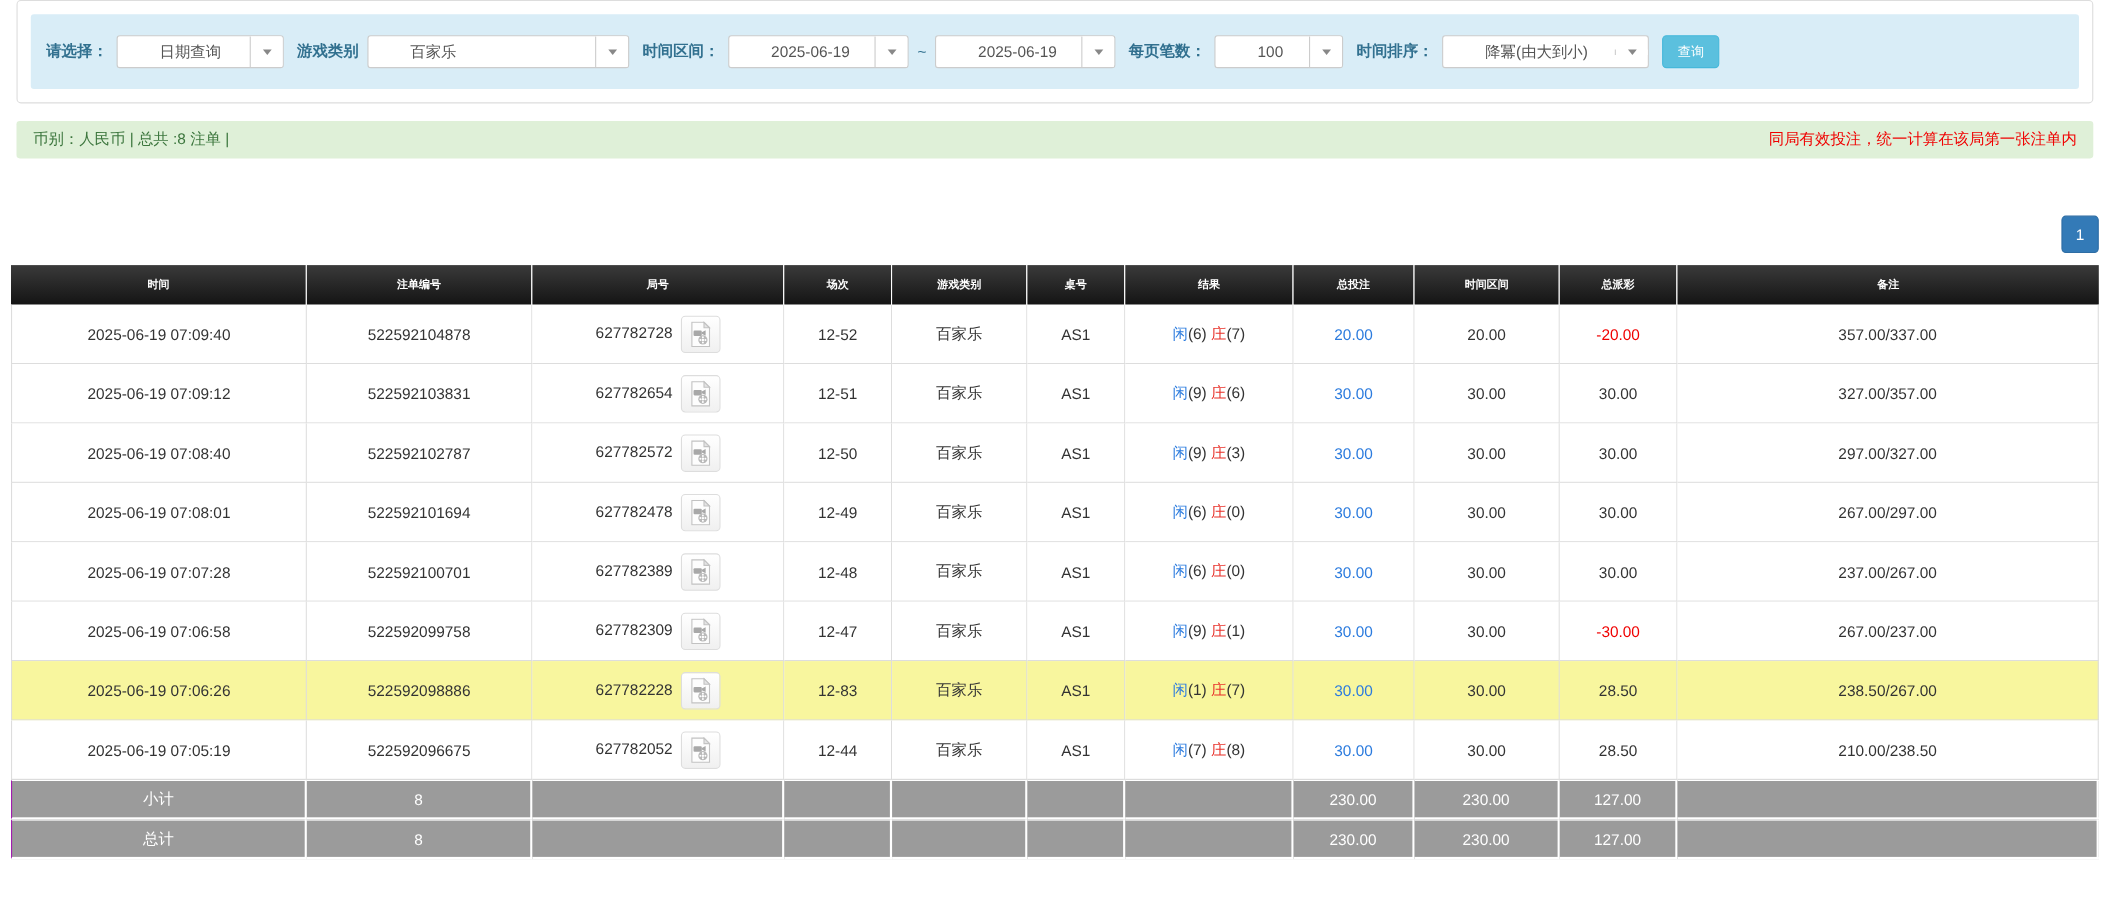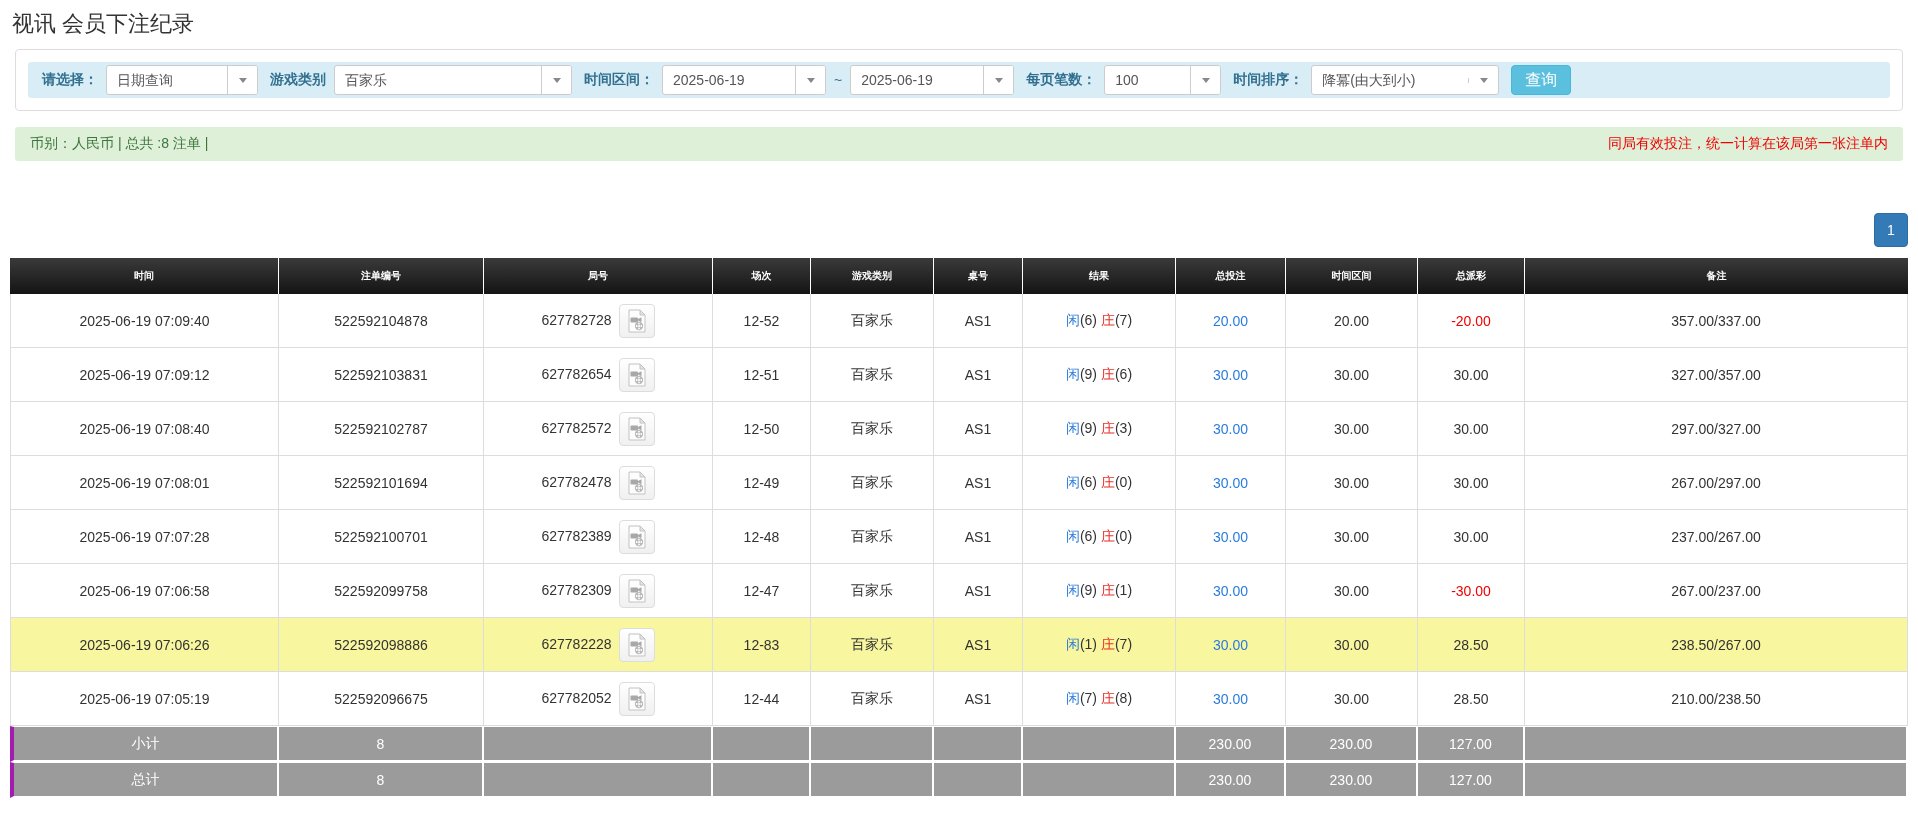--- a/index.html
+++ b/index.html
@@ -9,29 +9,29 @@
     background:#fff;
     font-family:"Liberation Sans","DejaVu Sans",sans-serif;
     color:#333;
   }
   .page { padding:0 10px; }
 
   .page-title { font-size:22px; font-weight:400; color:#333; margin:9px 0 10px 2px; }
 
   
   .filter-panel { margin:0 5px; border:1px solid #ddd; border-radius:4px; background:#fff; padding:12px; }
-  .filter-strip { background:#d9edf7; border-radius:3px; padding:3px 10px; display:flex; align-items:center; gap:8px; }
+  .filter-strip { background:#d9edf7; border-radius:3px; padding:19px 10px; display:flex; align-items:center; gap:8px; }
   .flabel { color:#31708f; font-weight:bold; font-size:14px; white-space:nowrap; margin-left:4px; }
   .combo { display:flex; height:30px; background:#fff; border:1px solid #ccc; border-radius:3px; overflow:hidden; cursor:pointer; }
-  .combo .val { flex:1; padding:0 10px; line-height:28px; font-size:14px; color:#555; white-space:nowrap; overflow:hidden; }
+  .combo .val { flex:1; padding:0 10px; line-height:28px; font-size:14px; color:#555; white-space:nowrap; overflow:hidden;margin-left:28px; }
   .combo .caret-btn { width:30px; border-left:1px solid #ccc; display:flex; align-items:center; justify-content:center; background:#fff; }
   .caret { width:0; height:0; border-left:4px solid transparent; border-right:4px solid transparent; border-top:5px solid #888; }
   .w-choose { width:152px; } .w-game { width:238px; } .w-date { width:164px; } .w-size { width:117px; } .w-sort { width:188px;align-items:center; }
   .tilde { color:#31708f; font-size:14px; }
-  .search-btn { background:#5bc0de; border:1px solid #46b8da; color:#fff; font-size:16px; height:30px; padding:0 13px; border-radius:4px; cursor:pointer; margin-left:4px; }
+  .search-btn { background:#5bc0de; border:1px solid #46b8da; color:#fff; font-size:12px; height:30px; padding:0 13px; border-radius:4px; cursor:pointer; margin-left:4px; }
 
   
   .summary-bar { margin:16px 5px 0; background:#dff0d8; border-radius:3px; height:34px; display:flex; align-items:center; justify-content:space-between; padding:0 15px; font-size:14px;gap:36px; }
   .summary-left { color:#3c763d; }
   .summary-note { color:#f00000; }
 
   
   .pagination-row { display:flex; justify-content:flex-end; margin:52px 0 11px; }
   .page-btn { width:34px; height:34px; background:#337ab7; border:1px solid #2e6da4; border-radius:4px; color:#fff; font-size:14px; cursor:pointer; }
 
@@ -54,28 +54,27 @@
   .res-p { color:#2b7bde; }
   .res-b { color:#e8312a; }
   .res-n { color:#333; }
 
   .video-btn { display:inline-block; vertical-align:middle; width:36px; height:34px; border:1px solid #ddd; border-radius:4px; background:linear-gradient(#ffffff,#f0f0f0); margin-left:7px; padding:0; cursor:pointer; line-height:0; }
 
   tfoot td {
     height:36px; text-align:center; font-size:14px; color:#fff; background:#9b9b9b;
     border-right:2px solid #fff; border-bottom:2px solid #fff; border-top:1px solid #fff;
   }
-  tfoot td:first-child { border-left:4px solid #a21caf; }
+  tfoot td:first-child { border-left:1px solid #a21caf; }
 </style>
 </head>
 <body>
 
 <div class="page">
 
-  <h1 class="page-title">视讯 会员下注纪录</h1>
 
   <div class="filter-panel">
     <div class="filter-strip">
 
       <span class="flabel">请选择：</span>
       <div class="combo w-choose">
         <span class="val">日期查询</span>
         <span class="caret-btn">
             <span class="caret"></span>
           </span>

